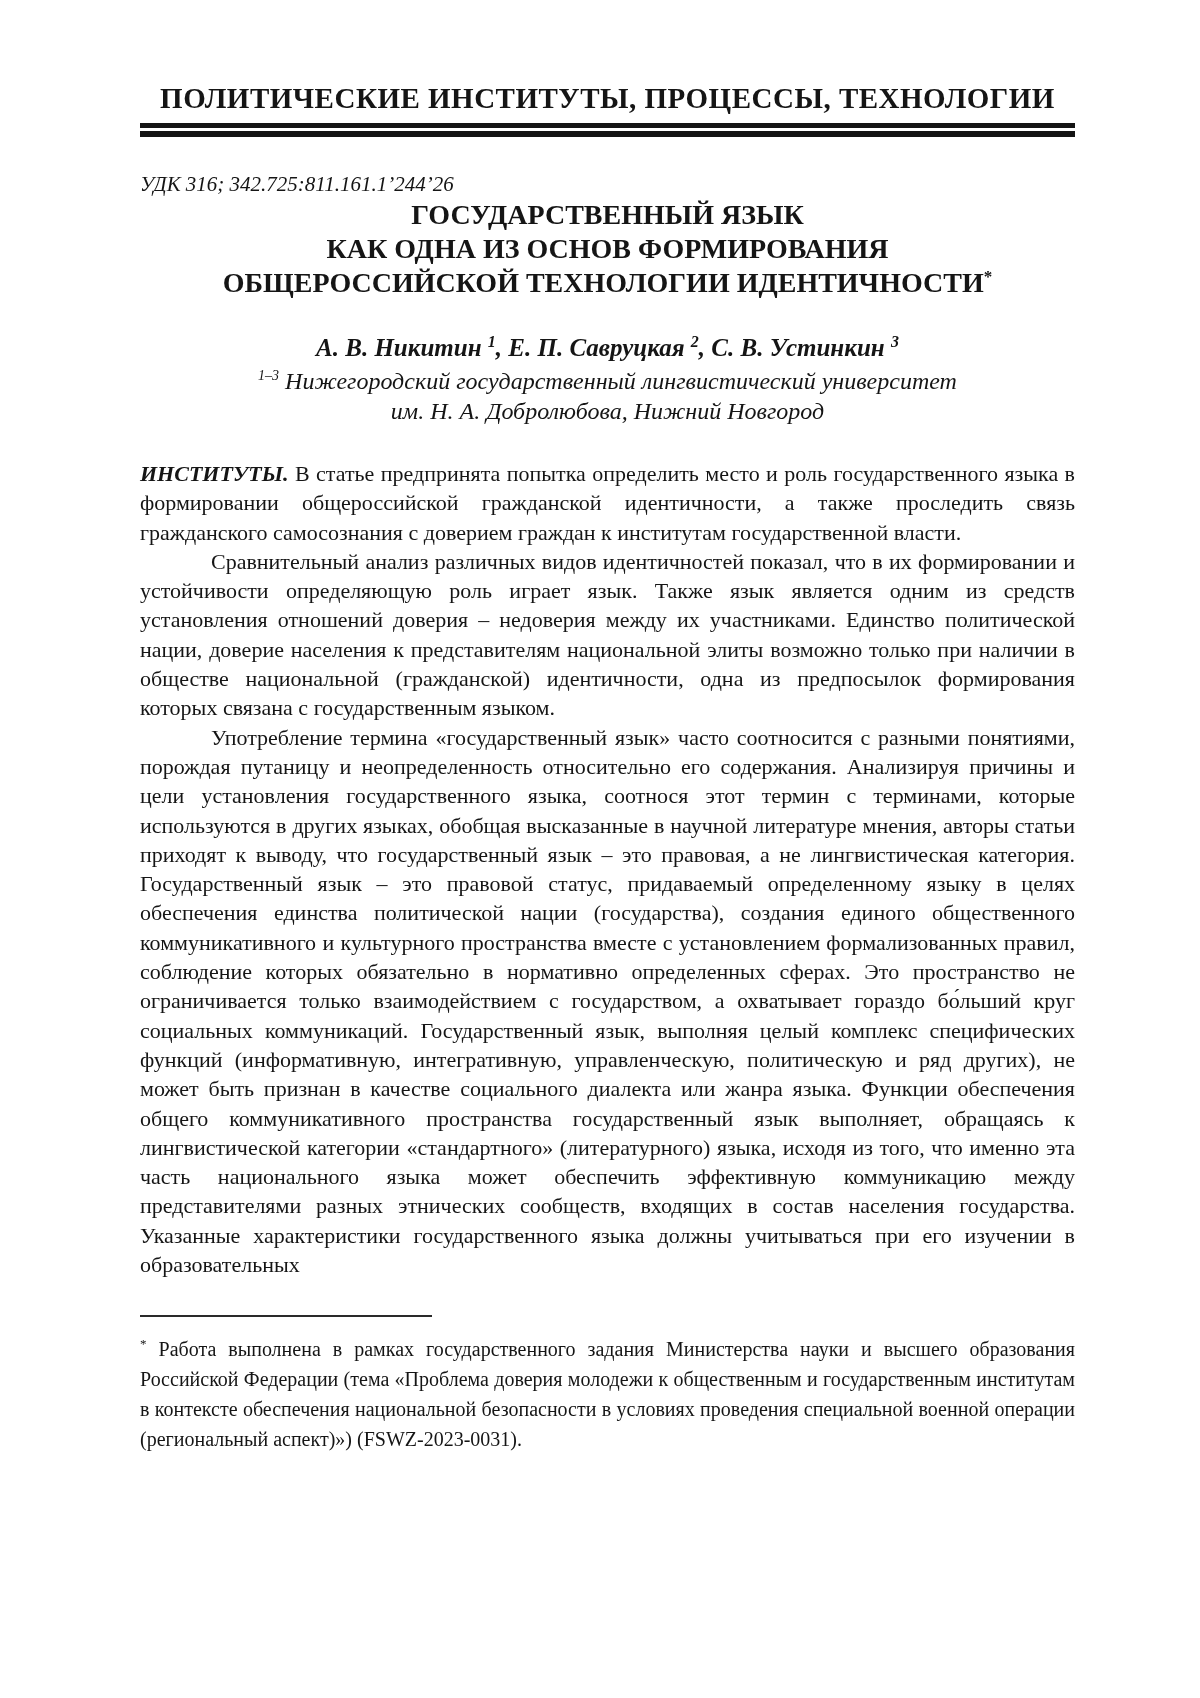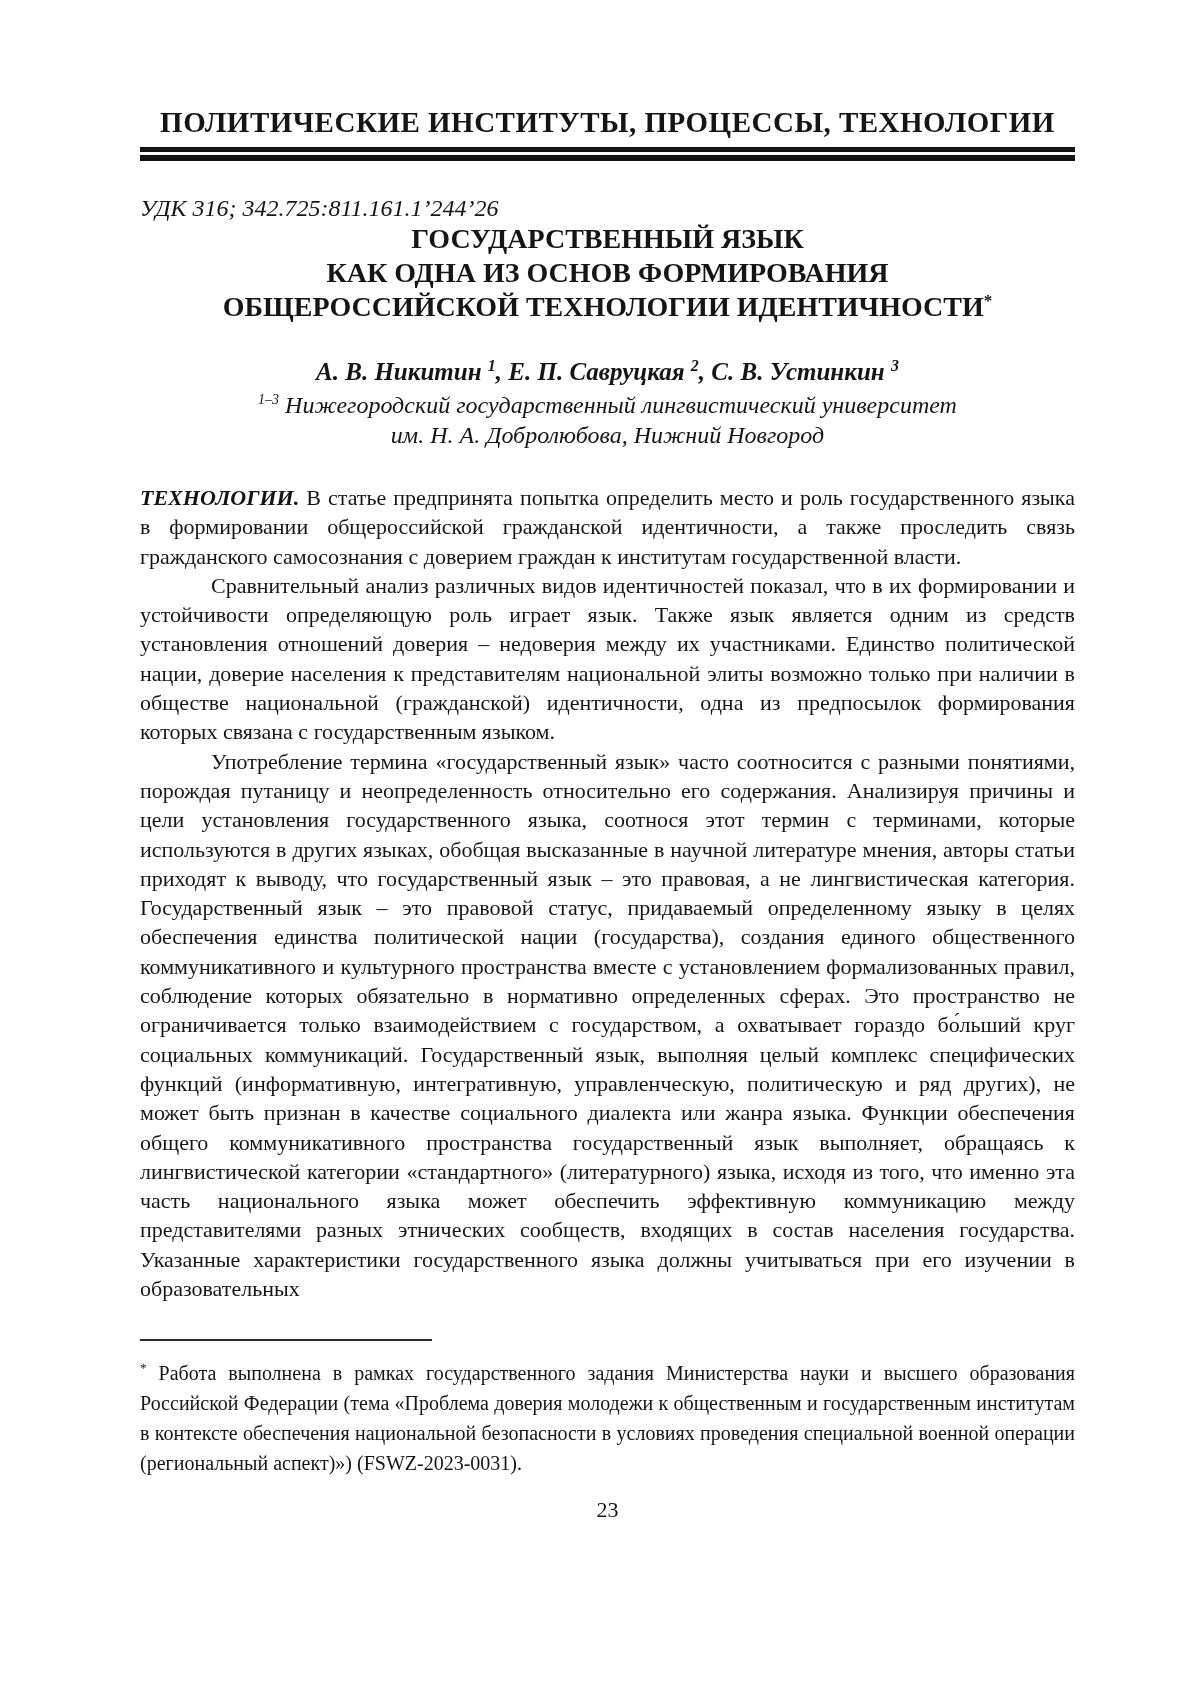--- a/index.html
+++ b/index.html
@@ -5,42 +5,42 @@
   html, body { margin: 0; padding: 0; background: #e8e8e8; }
   .page {
     position: relative;
     width: 1200px;
     height: 1698px;
     margin: 0 auto;
     background: #ffffff;
     color: #151515;
     font-family: "Liberation Serif", "DejaVu Serif", serif;
     box-sizing: border-box;
-    padding: 104px 125px 0 140px;
+    padding: 80px 125px 0 140px;
     overflow: hidden;
   }
   .page * { margin: 0; padding: 0; box-sizing: border-box; }
 
   .section-header {
     text-align: center;
     font-weight: bold;
     font-size: 29px;
     line-height: 36px;
     letter-spacing: 0.5px;
     white-space: nowrap;
   }
   .double-rule { margin-top: 7px; }
   .double-rule .bar-top    { height: 5px; background: #141414; }
   .double-rule .bar-gap    { height: 3px; background: #ffffff; }
   .double-rule .bar-bottom { height: 6px; background: #141414; }
 
   .udc {
     margin-top: 33px;
     font-style: italic;
-    font-size: 24px;
+    font-size: 21px;
     line-height: 28px;
   }
 
   .title {
     text-align: center;
     font-weight: bold;
     font-size: 28px;
     line-height: 34px;
   }
   .title sup { font-size: 17px; vertical-align: super; line-height: 0; }
@@ -121,27 +121,26 @@
 
   <div class="authors" id="authors-line"><span>А. В. Никитин </span><sup>1</sup>, <span>Е. П. Савруцкая </span><sup>2</sup>, <span>С. В. Устинкин </span><sup>3</sup></div>
 
   <div class="affiliation">
     <sup>1–3</sup>
     <span>Нижегородский государственный лингвистический университет</span><br>
     <span>им. Н. А. Добролюбова, Нижний Новгород</span>
   </div>
 
   <div class="abstract" id="abstract-block">
-      <p><span class="abstract-label">ТЕХНОЛОГИИ. </span>В статье предпринята попытка определить место и роль государственного языка в формировании общероссийской гражданской идентичности, а также проследить связь гражданского самосознания с доверием граждан к институтам государственной власти.</p>
+      <p><span class="abstract-label">ИНСТИТУТЫ. </span>В статье предпринята попытка определить место и роль государственного языка в формировании общероссийской гражданской идентичности, а также проследить связь гражданского самосознания с доверием граждан к институтам государственной власти.</p>
       <p class="indented">Сравнительный анализ различных видов идентичностей показал, что в их формировании и устойчивости определяющую роль играет язык. Также язык является одним из средств установления отношений доверия – недоверия между их участниками. Единство политической нации, доверие населения к представителям национальной элиты возможно только при наличии в обществе национальной (гражданской) идентичности, одна из предпосылок формирования которых связана с государственным языком.</p>
       <p class="indented">Употребление термина «государственный язык» часто соотносится с разными понятиями, порождая путаницу и неопределенность относительно его содержания. Анализируя причины и цели установления государственного языка, соотнося этот термин с терминами, которые используются в других языках, обобщая высказанные в научной литературе мнения, авторы статьи приходят к выводу, что государственный язык – это правовая, а не лингвистическая категория. Государственный язык – это правовой статус, придаваемый определенному языку в целях обеспечения единства политической нации (государства), создания единого общественного коммуникативного и культурного пространства вместе с установлением формализованных правил, соблюдение которых обязательно в нормативно определенных сферах. Это пространство не ограничивается только взаимодействием с государством, а охватывает гораздо бо́льший круг социальных коммуникаций. Государственный язык, выполняя целый комплекс специфических функций (информативную, интегративную, управленческую, политическую и ряд других), не может быть признан в качестве социального диалекта или жанра языка. Функции обеспечения общего коммуникативного пространства государственный язык выполняет, обращаясь к лингвистической категории «стандартного» (литературного) языка, исходя из того, что именно эта часть национального языка может обеспечить эффективную коммуникацию между представителями разных этнических сообществ, входящих в состав населения государства. Указанные характеристики государственного языка должны учитываться при его изучении в образовательных</p>
     </div>
 
   <div class="fn-rule"></div>
 
   <p class="footnote">
     <sup>*</sup>
     <span>Работа выполнена в рамках государственного задания Министерства науки и высшего образования Российской Федерации (тема «Проблема доверия молодежи к общественным и государственным институтам в контексте обеспечения национальной безопасности в условиях проведения специальной военной операции (региональный аспект)») (FSWZ-2023-0031).</span>
   </p>
 
-  <div class="page-number">23</div>
 
 </div>
 
 </body></html>

